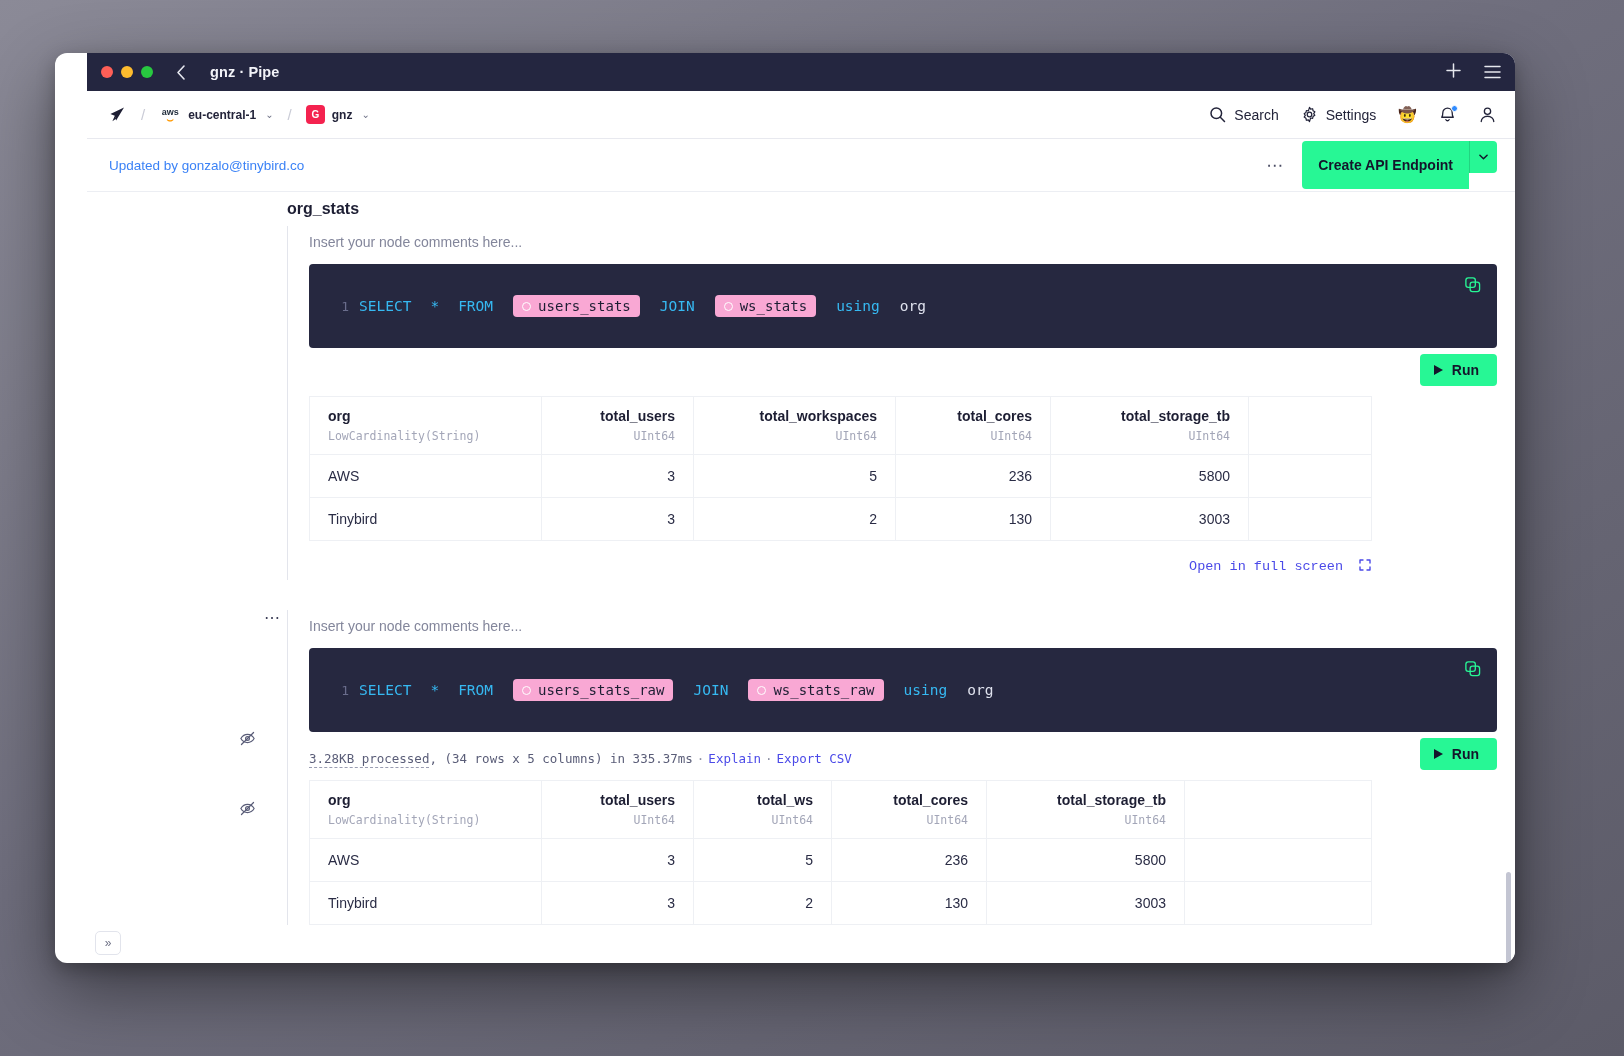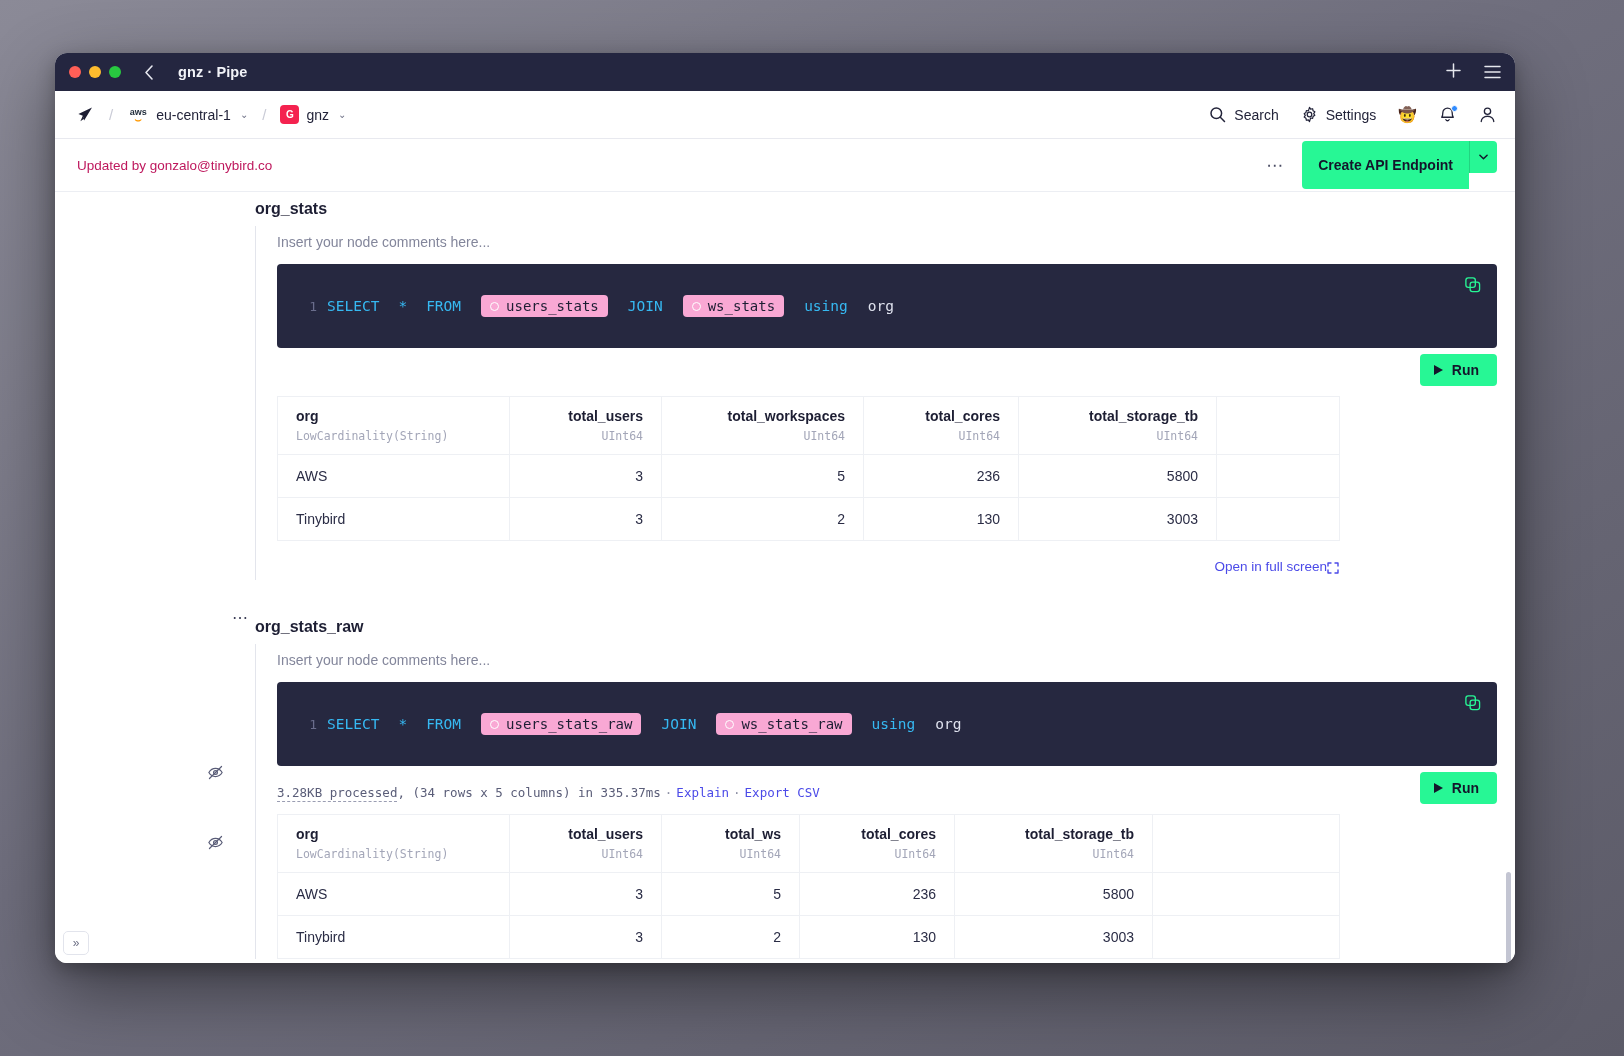--- a/index.html
+++ b/index.html
@@ -13,21 +13,21 @@
 
   
   .window {
     position: absolute;
     left: 55px; top: 53px;
     width: 1460px; height: 910px;
     border-radius: 12px;
     background: #ffffff;
     box-shadow: 0 26px 70px rgba(0,0,0,.45), 0 6px 18px rgba(0,0,0,.25);
     overflow: hidden;
-    display: flex; flex-direction: column;
+    display: flex; flex-direction: column; padding-left: 32px;
   }
 
   
   .titlebar {
     height: 38px;
     background: #242640;
     display: flex; align-items: center;
     padding: 0 14px;
     flex: 0 0 38px;
     position: relative;
@@ -59,21 +59,21 @@
     height: 48px; flex: 0 0 48px;
     background: #ffffff;
     border-bottom: 1px solid #e8e9ef;
     display: flex; align-items: center;
     padding: 0 18px 0 20px;
   }
   .nav-left { display: flex; align-items: center; gap: 10px; }
   .rocket { width: 20px; height: 20px; display: block; }
   .slash { color: #c9cbd6; font-size: 15px; margin: 0 4px; }
   .crumb { display: flex; align-items: center; gap: 7px; cursor: default; }
-  .crumb-label { font-size: 14px; font-weight: 400; color: #23243a; }
+  .crumb-label { font-size: 12px; font-weight: 700; color: #23243a; }
   .caret { font-size: 10px; color: #6f7287; margin-left: 2px; }
   .aws-badge {
     font-size: 9px; font-weight: 700; color: #232f3e;
     line-height: 1; text-align: center; width: 22px;
     font-family: "Liberation Sans", sans-serif;
   }
   .aws-badge .smile { display:block; color: #ff9900; font-size: 11px; line-height: 5px; }
   .ws-badge {
     width: 19px; height: 19px; border-radius: 4px;
     background: #f4224f; color: #fff;
@@ -94,21 +94,21 @@
   }
   .avatar-ico { width: 19px; height: 19px; }
 
   
   .subheader {
     height: 52px; flex: 0 0 52px;
     display: flex; align-items: center;
     padding: 0 18px 0 22px;
     background: #fff;
   }
-  .updated-by { font-size: 13.5px; color: #be185d; }
+  .updated-by { font-size: 13.5px; color: #3b82f6; }
   .sub-right { margin-left: auto; display: flex; align-items: center; gap: 18px; }
   .kebab { color: #4a4c63; font-size: 17px; letter-spacing: 1px; cursor: default; line-height: 1; }
   .btn-group { display: flex; align-items: stretch; }
   .btn-primary {
     background: #27f795; color: #14152b;
     border: none; border-radius: 4px 0 0 4px;
     font-size: 14px; font-weight: 700;
     padding: 0 16px; height: 48px;
     font-family: "Liberation Sans", sans-serif;
     cursor: pointer;
@@ -246,21 +246,21 @@
     font-size: 11.5px; color: #a3a6b8; display: block; margin-top: 5px;
   }
   table.results tbody td {
     height: 43px; font-size: 14px; color: #2a2c45; text-align: right;
   }
   table.results tbody td.first { text-align: left; }
 
   .fullscreen-row { width: 1062px; display: flex; justify-content: flex-end; padding: 18px 0 6px 0; }
   .fullscreen-link {
     font-size: 13.5px; color: #4b4ae8; cursor: pointer;
-    display: flex; align-items: flex-end; gap: 0;
+    display: flex; align-items: flex-start; gap: 16px; font-family: Liberation Mono, monospace;
   }
   .fs-ico { width: 12px; height: 12px; }
 
   
   .eye-off {
     position: absolute; left: -49px;
     width: 17px; height: 17px; cursor: pointer;
   }
 
   
@@ -486,23 +486,20 @@
                       <path d="M1 4V1h3M8 1h3v3M11 8v3H8M4 11H1V8" stroke="#4b4ae8" stroke-width="1.4" stroke-linecap="round" stroke-linejoin="round"></path>
                     </svg>
                 </span>
               </span>
             </div>
           </div>
         </div>
 
         <div class="node" style="margin-top:30px;">
           <span class="node-kebab">⋯</span>
-          <div class="node-head">
-            <span class="node-title">org_stats_raw</span>
-          </div>
           <div class="node-body">
             <div class="node-comment">Insert your node comments here...</div>
 
             <span class="eye-off" style="top:120px;">
               <svg width="17" height="17" viewBox="0 0 18 18" fill="none">
                   <path d="M2 9s2.6-4.3 7-4.3S16 9 16 9s-2.6 4.3-7 4.3S2 9 2 9z" stroke="#5a5d78" stroke-width="1.3"></path>
                   <circle cx="9" cy="9" r="2" stroke="#5a5d78" stroke-width="1.3"></circle>
                   <path d="M2.6 15.4L15.4 2.6" stroke="#5a5d78" stroke-width="1.3" stroke-linecap="round"></path>
                 </svg>
             </span>

